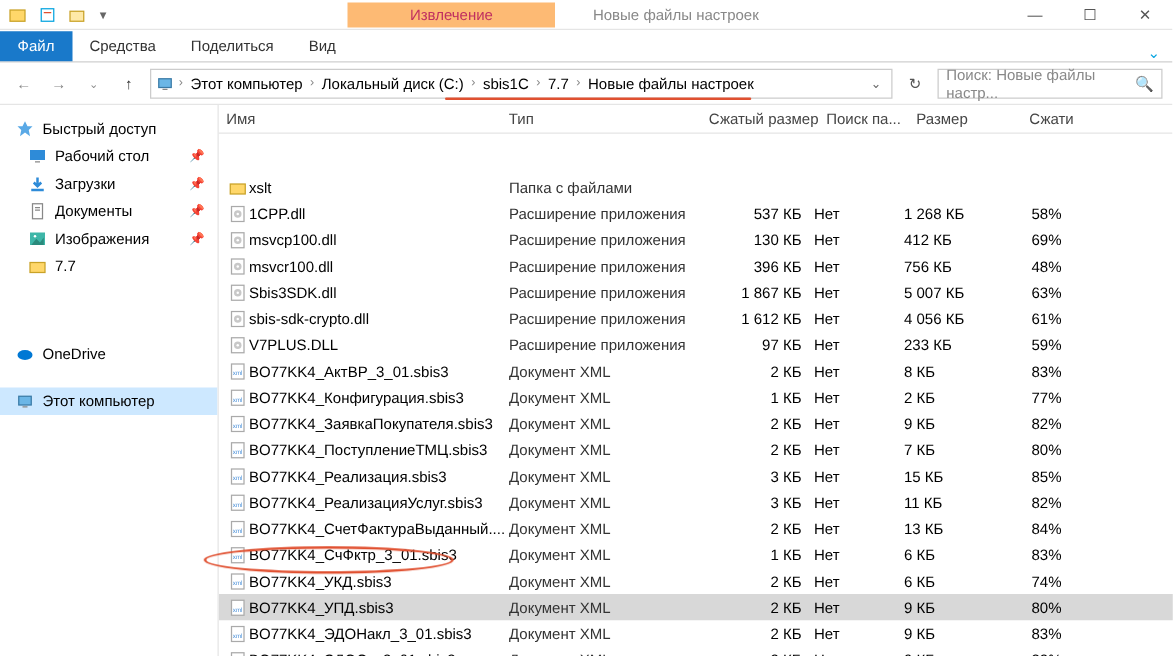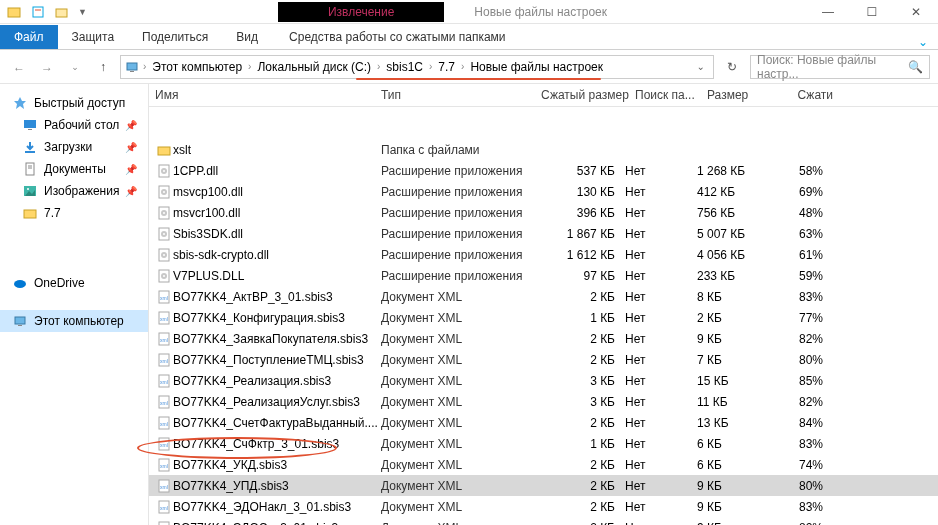--- a/index.html
+++ b/index.html
@@ -1,21 +1,21 @@
 <!DOCTYPE html>
 <html><head>
 <meta charset="utf-8">
 <style>
 * { box-sizing: border-box; margin: 0; padding: 0; font-family: "Segoe UI", Tahoma, sans-serif; }
 body { width: 938px; height: 525px; background: #fff; font-size: 12px; color: #000; overflow: hidden; }
 
 .titlebar { height: 24px; display: flex; align-items: center; border-bottom: 1px solid #e5e5e5; }
 .titlebar .qat { display: flex; align-items: center; padding: 0 6px; gap: 8px; }
 .titlebar .qat-icon { width: 16px; height: 16px; display:flex; align-items:center; justify-content:center; }
-.titlebar .tab-ext { background: #000000; color: #c03060; padding: 3px 50px; font-size: 12px; margin-left: 185px; }
+.titlebar .tab-ext { background: #fdba74; color: #c03060; padding: 3px 50px; font-size: 12px; margin-left: 185px; }
 .titlebar .wintitle { margin-left: 30px; color: #888; font-size: 12px; }
 .titlebar .wincontrols { margin-left: auto; display: flex; }
 .titlebar .wincontrols div { width: 44px; height: 24px; display:flex; align-items:center; justify-content:center; color:#555; }
 
 .ribbon { height: 26px; display: flex; align-items: flex-end; border-bottom: 1px solid #d0d0d0; }
 .ribbon .file { background: #1979ca; color: #fff; padding: 5px 14px; font-size: 12px; }
 .ribbon .tab { padding: 5px 14px; font-size: 12px; color: #333; }
 .ribbon .tab-ext2 { padding: 5px 14px; font-size: 12px; color: #333; margin-left: 3px; }
 
 .navbar { height: 34px; display: flex; align-items: center; gap: 6px; padding: 0 8px; border-bottom: 1px solid #e5e5e5; }
@@ -24,21 +24,21 @@
 .breadcrumb { flex: 1; height: 24px; border: 1px solid #ccc; display: flex; align-items: center; padding: 0 4px; gap: 4px; font-size: 12px; position: relative; }
 .breadcrumb .crumb { padding: 2px 2px; }
 .breadcrumb .sep { color: #888; font-size: 10px; }
 .breadcrumb .dropdown { margin-left: auto; color: #666; font-size: 10px; padding: 0 4px; }
 .breadcrumb .underline { position:absolute; bottom:-2px; left:235px; width:245px; height:2px; background:#e05030; border-radius:1px; }
 .refresh { width: 24px; height: 24px; display:flex; align-items:center; justify-content:center; color:#555; }
 .searchbox { width: 180px; height: 24px; border: 1px solid #ccc; display: flex; align-items: center; padding: 0 6px; color: #888; font-size: 12px; }
 .searchbox .srch-icon { margin-left: auto; color:#555; }
 
 .body { display: flex; height: calc(525px - 24px - 26px - 34px); }
-.sidebar { width: 149px; border-right: 1px solid #e5e5e5; padding: 8px 0; overflow:hidden; }
+.sidebar { width: 175px; border-right: 1px solid #e5e5e5; padding: 8px 0; overflow:hidden; }
 .side-item { display: flex; align-items: center; padding: 3px 10px 3px 22px; gap: 6px; font-size: 12px; }
 .side-item.top { padding-left: 12px; font-size: 12px; }
 .side-item .pin { margin-left: auto; color: #888; font-size: 10px; }
 .side-sel { background: #cde8ff; }
 .side-spacer { height: 16px; }
 .side-icon { width:16px; height:16px; display:flex; align-items:center; justify-content:center; }
 
 .filepane { flex: 1; display: flex; flex-direction: column; }
 .headers { display: flex; height: 24px; align-items: center; border-bottom: 1px solid #e5e5e5; padding-left: 6px; font-size: 12px; color: #444; }
 .col-name { width: 226px; }
@@ -90,24 +90,23 @@
   <div class="wintitle">Новые файлы настроек</div>
   <div class="wincontrols">
     <div>—</div>
     <div>☐</div>
     <div>✕</div>
   </div>
 </div>
 
 <div class="ribbon">
   <div class="file">Файл</div>
-  <div class="tab">Защита</div>
+  <div class="tab">Средства</div>
   <div class="tab">Поделиться</div>
   <div class="tab">Вид</div>
-  <div class="tab-ext2">Средства работы со сжатыми папками</div>
   <div style="margin-left:auto;padding:0 10px;color:#06a4e0;">⌄</div>
 </div>
 
 <div class="navbar">
   <div class="navbtn">←</div>
   <div class="navbtn">→</div>
   <div class="navbtn" style="font-size:9px;">⌄</div>
   <div class="navbtn enabled">↑</div>
   <div class="breadcrumb">
     <span>

